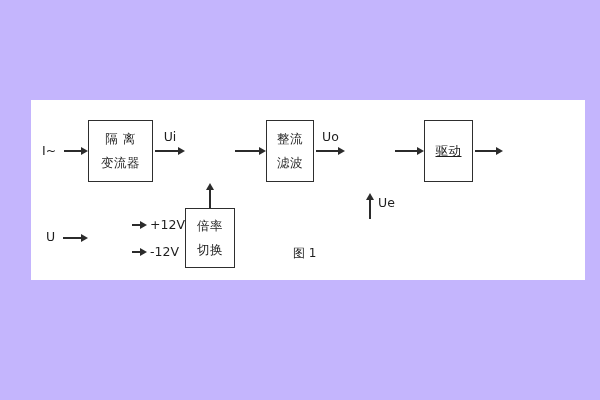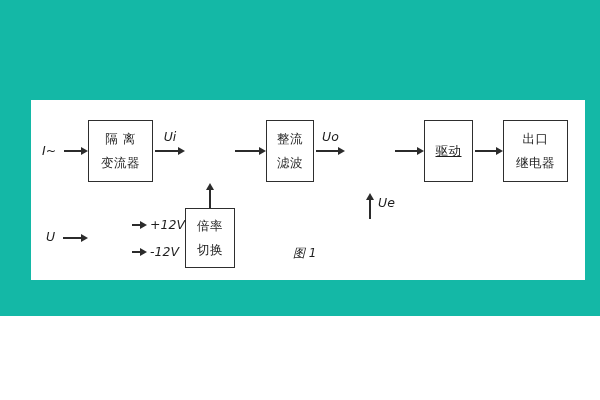--- a/index.html
+++ b/index.html
@@ -1,19 +1,19 @@
 <!DOCTYPE html>
 <html><head>
 <meta charset="utf-8">
 <style>
   html,body{margin:0;padding:0;}
   .stage{
     position:relative;
-    width:600px;height:316px;
-    background:#14b8a6;
+    width:600px;height:400px;
+    background:#c4b5fd;
     font-family:"DejaVu Sans","Liberation Sans",sans-serif;
     color:#1e1e1e;
     overflow:hidden;
   }
   .panel{
     position:absolute;
     left:31px;top:100px;width:554px;height:180px;
     background:#ffffff;
   }
   .box{
@@ -24,21 +24,20 @@
     align-items:center;justify-content:space-evenly;
     font-size:12.5px;line-height:1;
     letter-spacing:0.5px;
     box-sizing:border-box;
   }
   .box.single{justify-content:center;text-decoration:underline;}
   .lbl{
     position:absolute;
     font-size:12.5px;line-height:1;
     white-space:nowrap;
-    font-style:italic;
   }
   .lbl.center{text-align:center;}
   
   .harrow{
     position:absolute;height:2px;background:#2b2b2b;
   }
   .harrow::after{
     content:"";position:absolute;right:-7px;top:-3px;
     width:0;height:0;
     border-left:7px solid #2b2b2b;
@@ -72,24 +71,20 @@
   <div class="box" style="left:266px;top:120px;width:48px;height:62px">
     <span>整流</span>
     <span>滤波</span>
   </div>
 
 
   <div class="box single" style="left:424px;top:120px;width:49px;height:62px">
     <span>驱动</span>
   </div>
 
-  <div class="box" style="left:503px;top:120px;width:65px;height:62px">
-    <span>出口</span>
-    <span>继电器</span>
-  </div>
 
 
   <div class="box" style="left:185px;top:208px;width:50px;height:60px">
     <span>倍率</span>
     <span>切换</span>
   </div>
 
 
   <div class="lbl" style="left:42px;top:145px">I~</div>
   <div class="lbl" style="left:46px;top:231px">U</div>

